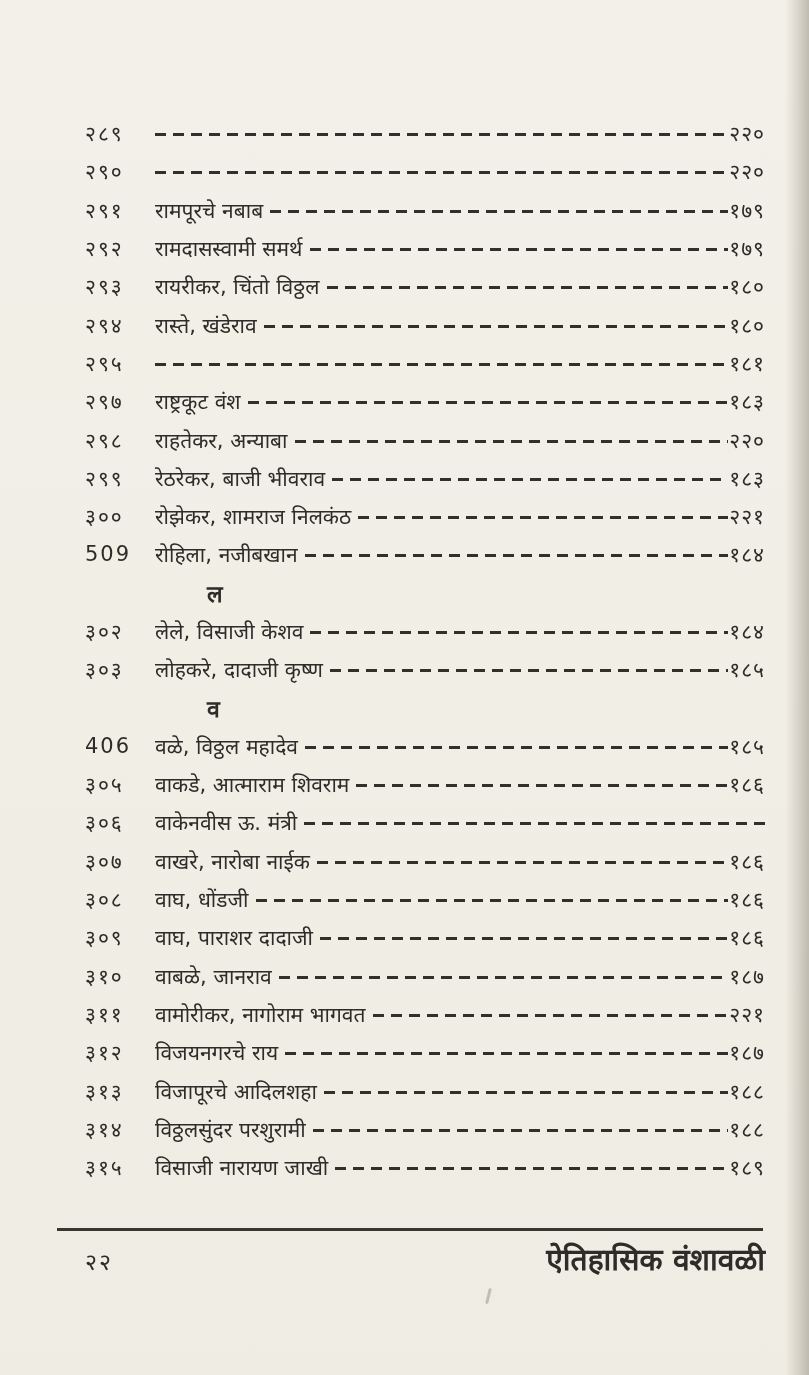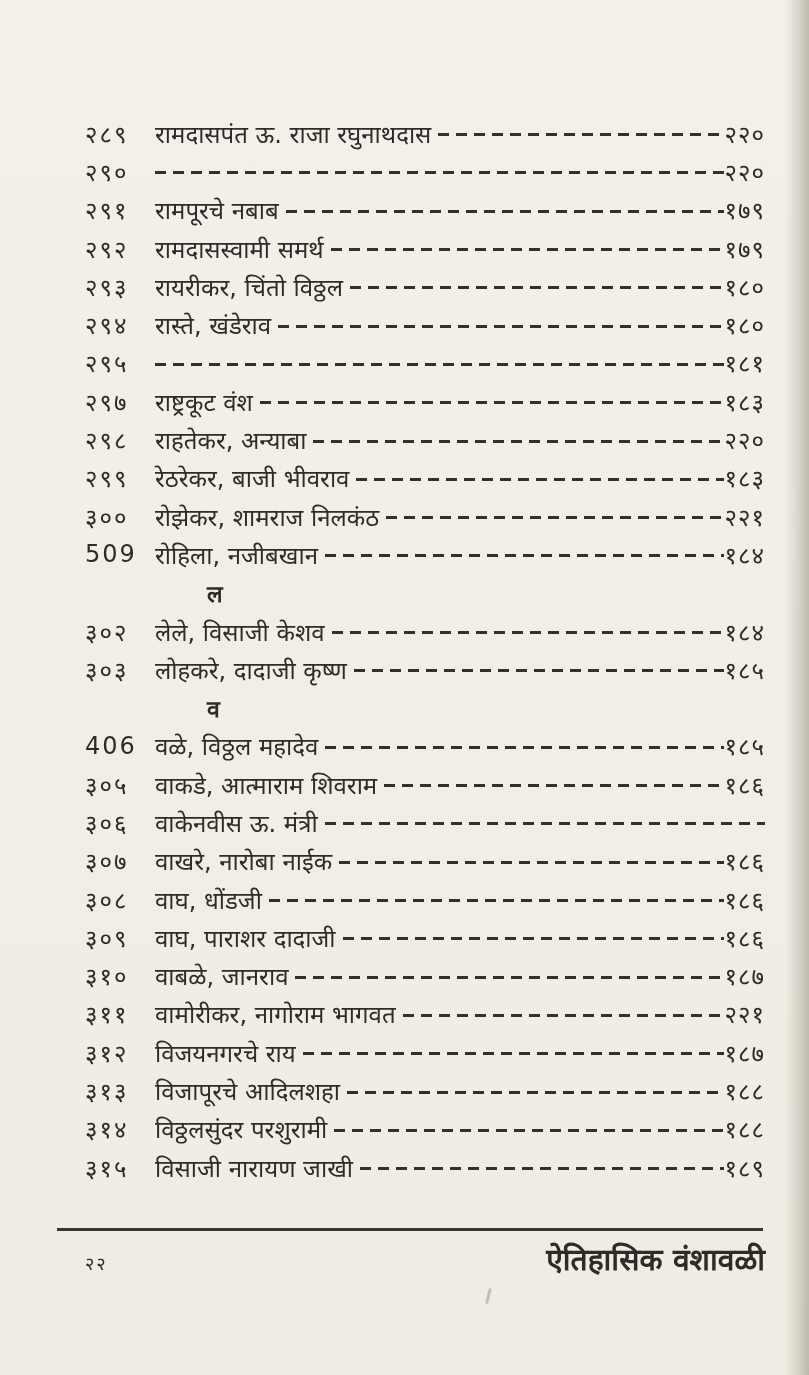--- a/index.html
+++ b/index.html
@@ -29,21 +29,21 @@
   .index-list {
     position: absolute;
     left: 85px;
     top: 114px;
     width: 680px;
   }
   .row {
     display: flex;
     align-items: center;
     height: 38.3px;
-    font-size: 24px;
+    font-size: 21px;
     white-space: nowrap;
   }
   .serial {
     flex: none;
     width: 70px;
     letter-spacing: 2px;
   }
   .name {
     flex: none;
     padding-right: 7px;
@@ -78,21 +78,21 @@
   .footer {
     position: absolute;
     left: 85px;
     top: 1238px;
     width: 680px;
     display: flex;
     justify-content: space-between;
     align-items: baseline;
   }
   .footer-pagenum {
-    font-size: 18px;
+    font-size: 23px;
     letter-spacing: 2px;
   }
   .footer-title {
     font-size: 30px;
     font-weight: bold;
   }
   .stray-mark {
     position: absolute;
     left: 487px;
     top: 1288px;
@@ -105,21 +105,20 @@
   }
 </style>
 </head>
 <body>
 
 <div class="page">
 
   <div class="index-list" id="index-list">
       <div class="row">
         <span class="serial">२८९</span>
-        <span class="name">रामदासपंत ऊ. राजा रघुनाथदास</span>
         <span class="leader"></span>
         <span class="pageref">२२०</span>
       </div>
       <div class="row">
         <span class="serial">२९०</span>
         <span class="leader"></span>
         <span class="pageref">२२०</span>
       </div>
       <div class="row">
         <span class="serial">२९१</span>

